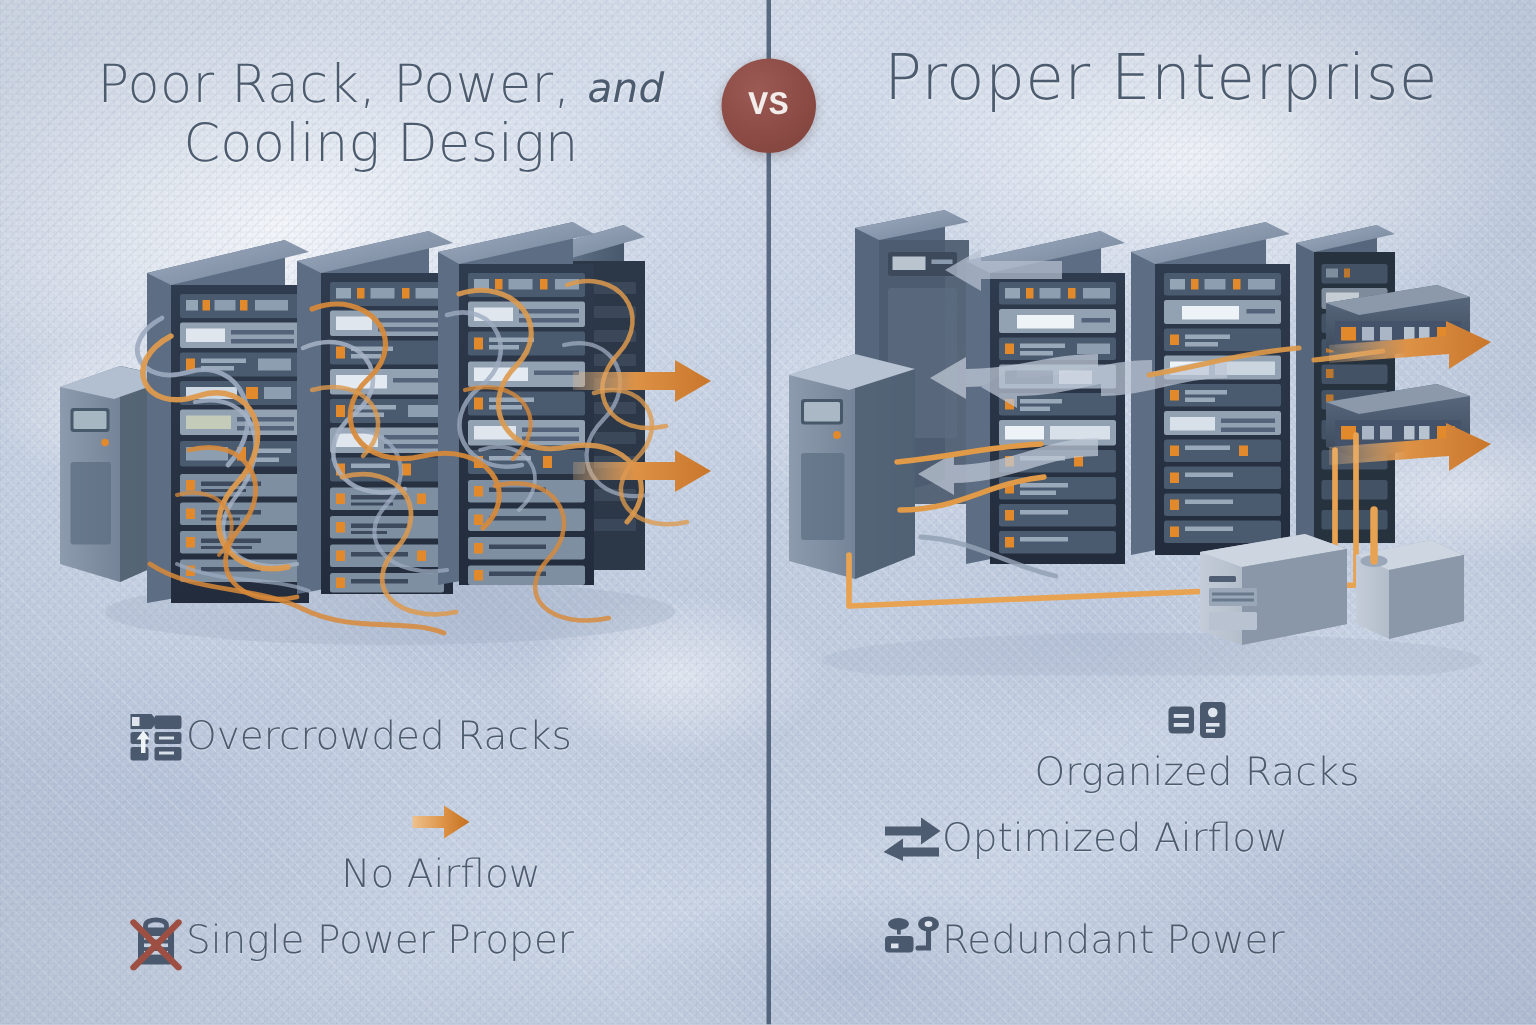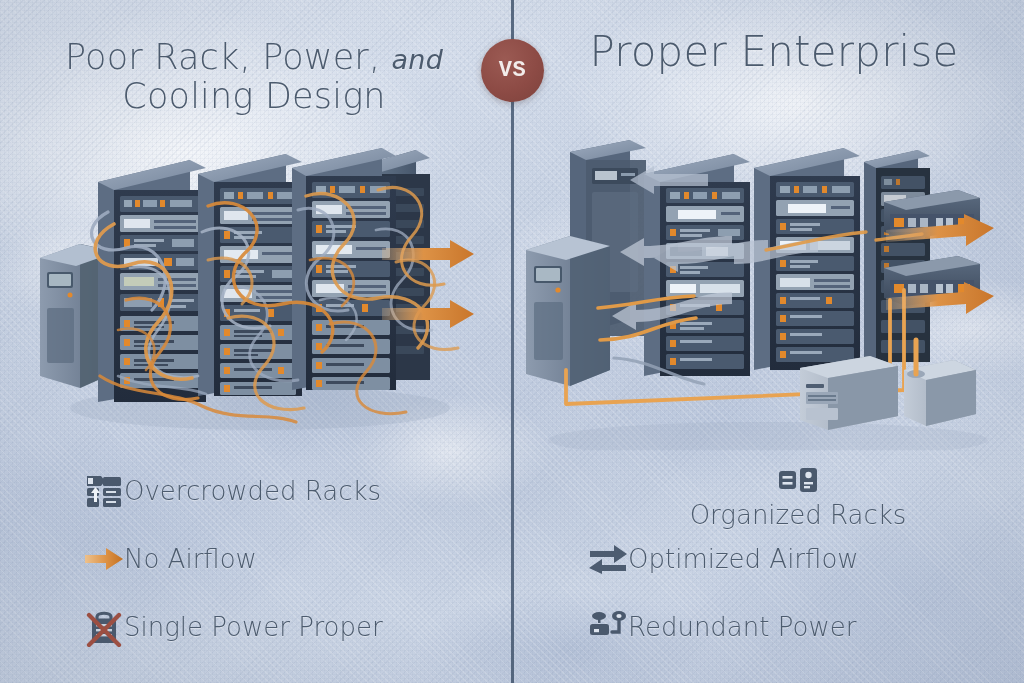--- a/index.html
+++ b/index.html
@@ -97,21 +97,21 @@
   .bicon svg { display:block; }
   .blabel {
     font-family:"DejaVu Sans", sans-serif;
     font-weight:300;
     font-size:26px;
     color:#4c5b6e;
     white-space:nowrap;
     text-shadow:0 1px 1px rgba(255,255,255,.45);
   }
   .bullets-left .brow:nth-child(1){ margin-top:2px; }
-  .bullets-left .brow:nth-child(2){ margin-top:6px; }
+  .bullets-left .brow:nth-child(2){ margin-top:6px;flex-direction:column; }
   .bullets-left .brow:nth-child(3){ margin-top:6px; }
   .bullets-right .brow:nth-child(1){ margin-top:2px;flex-direction:column; }
   .bullets-right .brow:nth-child(2){ margin-top:6px; }
   .bullets-right .brow:nth-child(3){ margin-top:6px;align-items:center; }
 </style>
 </head>
 <body>
 
 <div id="stage">
 

